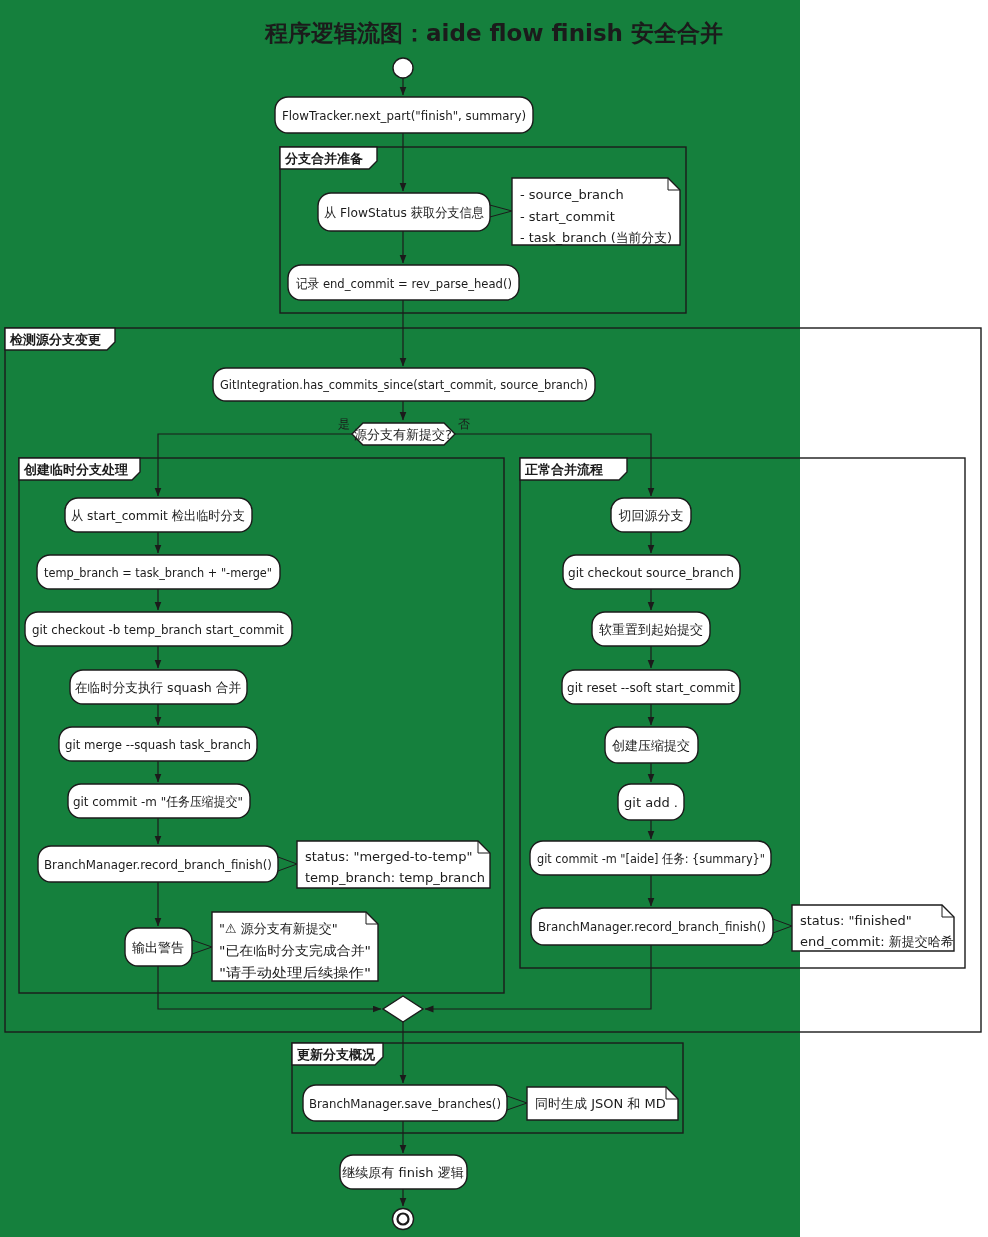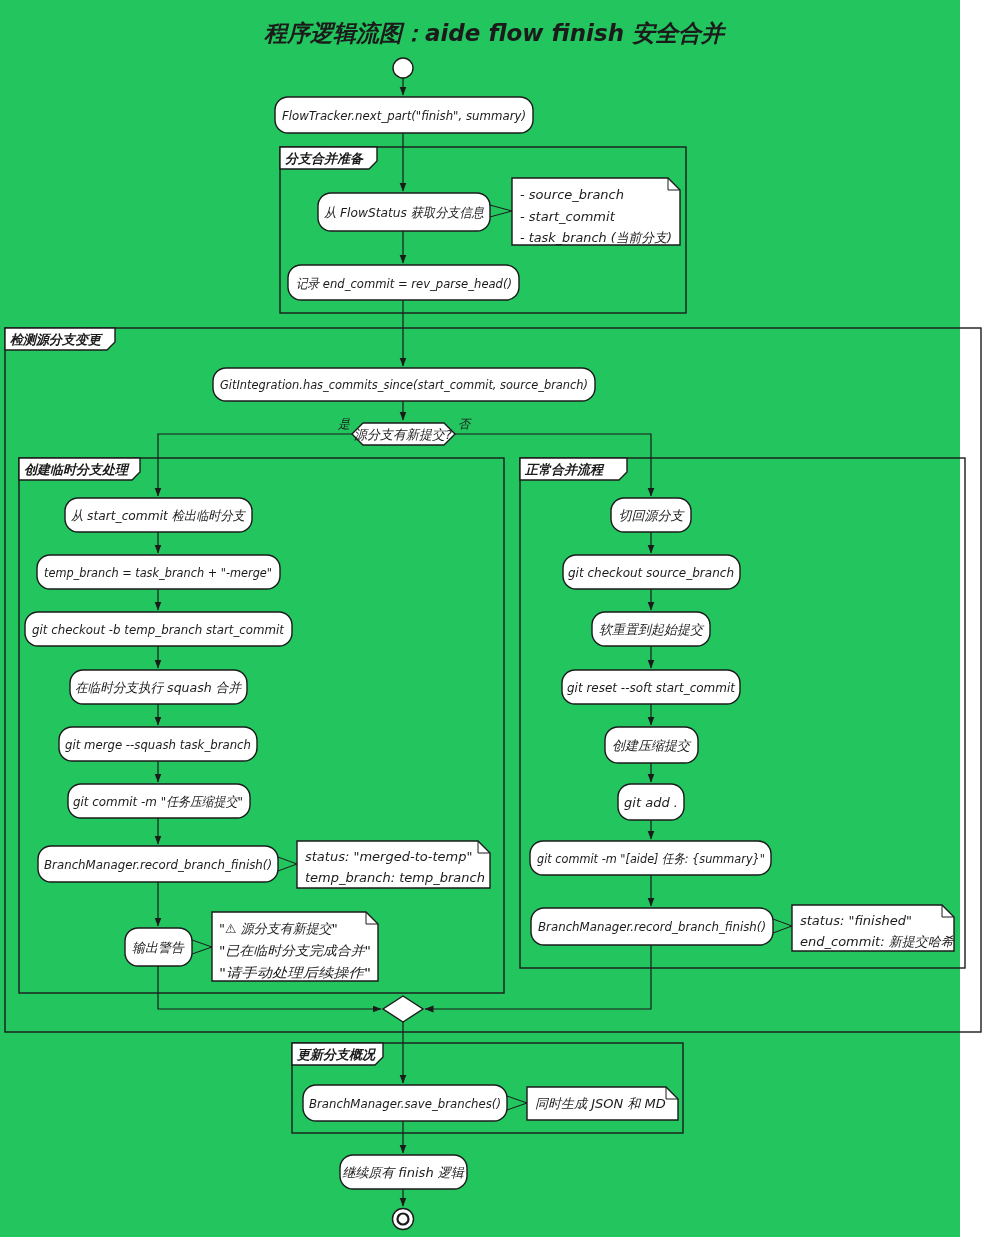--- a/index.html
+++ b/index.html
@@ -1,16 +1,16 @@
 <!DOCTYPE html>
 <html><head>
 <meta charset="utf-8">
 <style>
   html,body { margin:0; padding:0; background:#ffffff; }
-  .page { width:960px; height:1237px; background:#22c55e; position:relative;font-style:italic; }
+  .page { width:800px; height:1237px; background:#15803d; position:relative; }
   svg text { font-family:"DejaVu Sans", sans-serif; fill:#1b1b1b; }
   .title-text { font-size:23px; font-weight:bold; text-anchor:middle; }
   .node-label { font-size:13px; text-anchor:middle; }
   .note-line  { font-size:13px; text-anchor:start; }
   .part-label { font-size:13px; font-weight:bold; text-anchor:start; }
   .guard      { font-size:12px; }
   .shape  { fill:#ffffff; stroke:#1b1b1b; stroke-width:1.4; }
   .frame  { fill:none;    stroke:#1b1b1b; stroke-width:1.4; }
   .tab    { fill:#ffffff; stroke:#1b1b1b; stroke-width:1.4; }
   .edge   { fill:none; stroke:#1b1b1b; stroke-width:1.2; }

